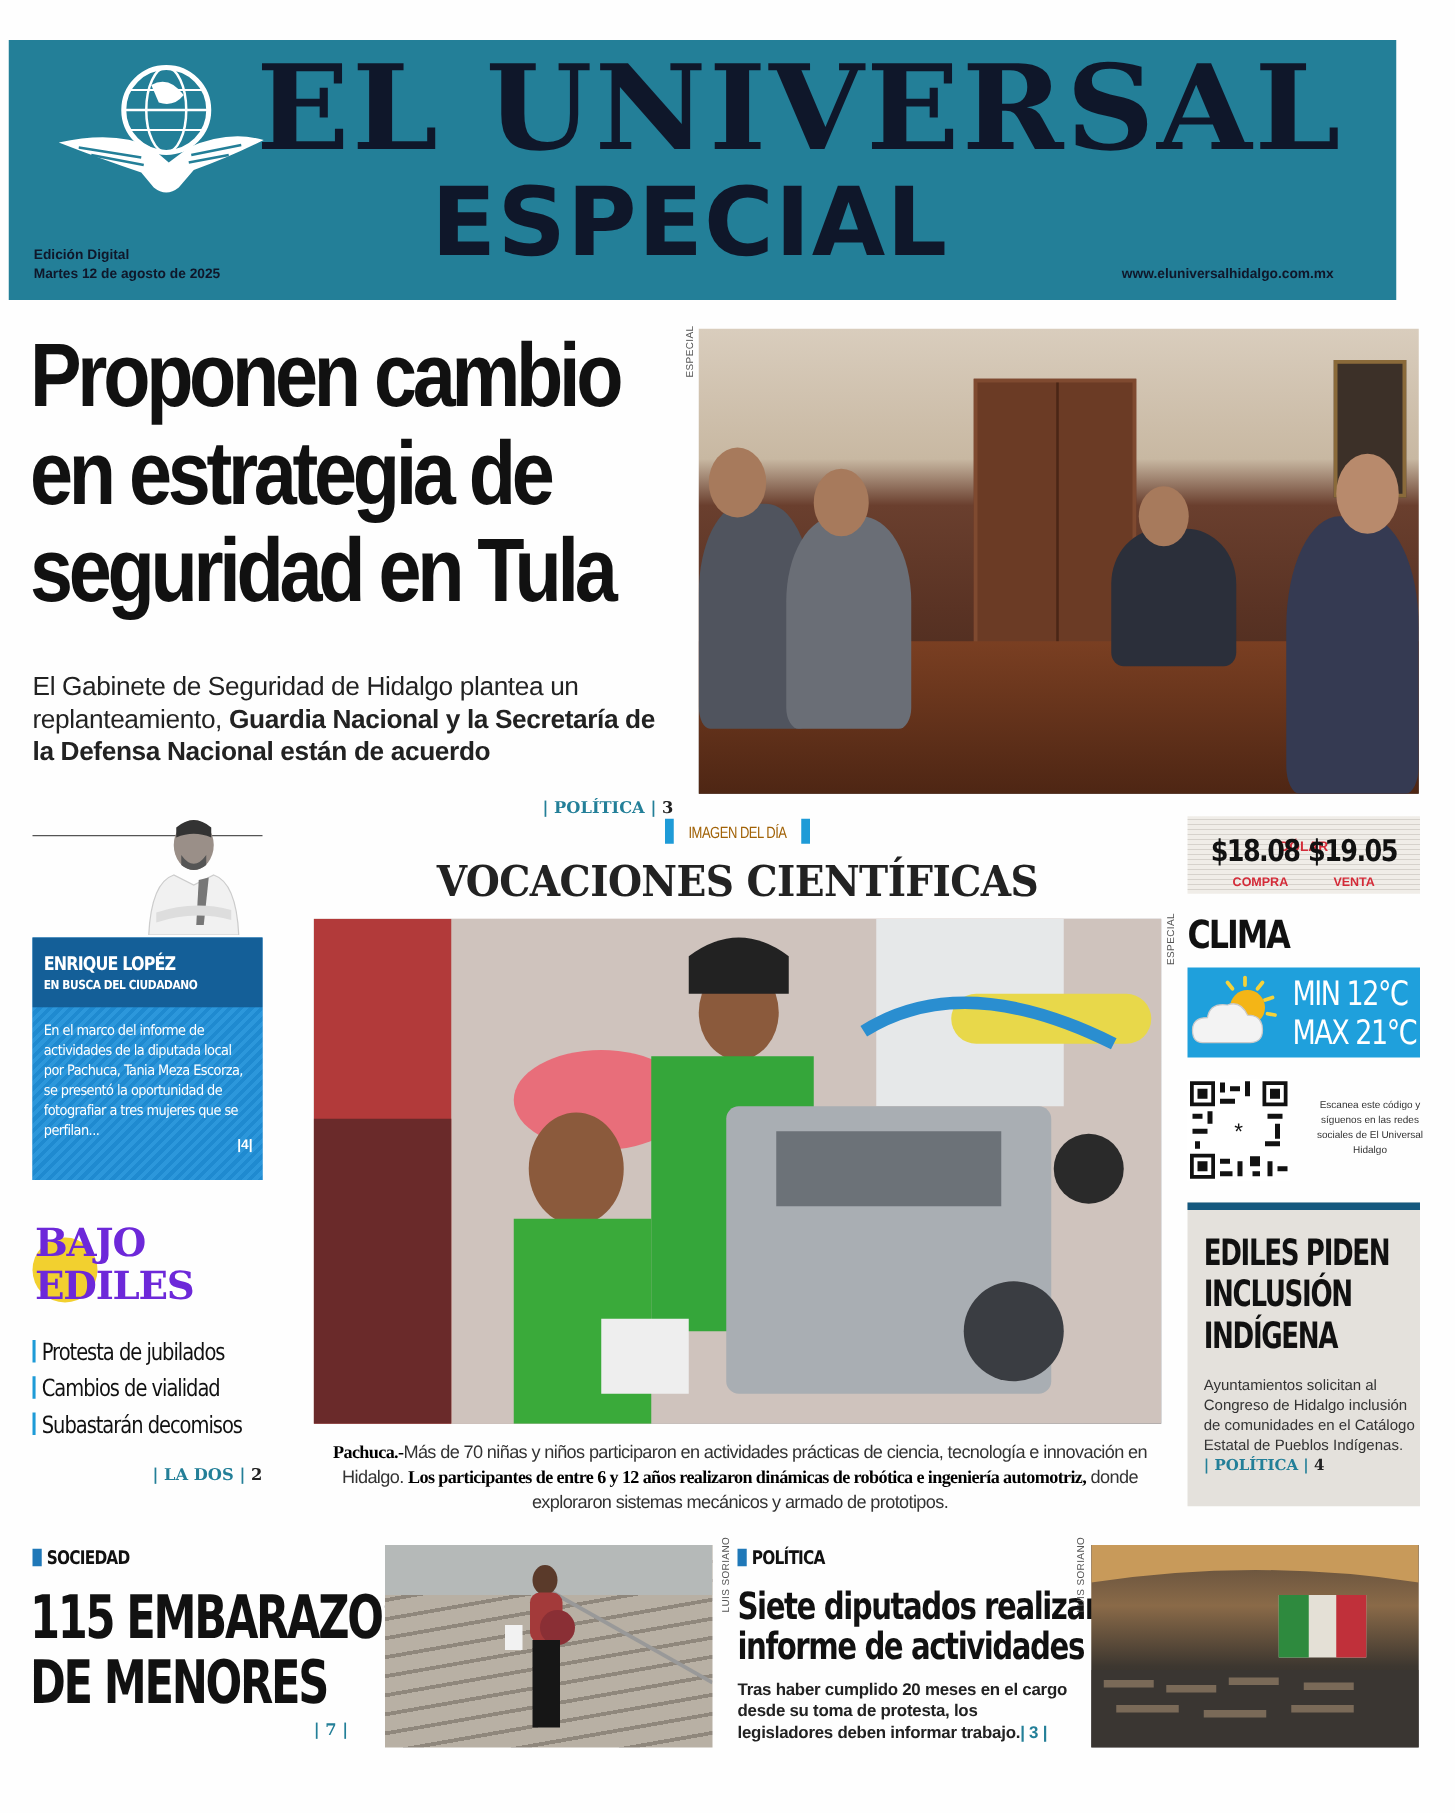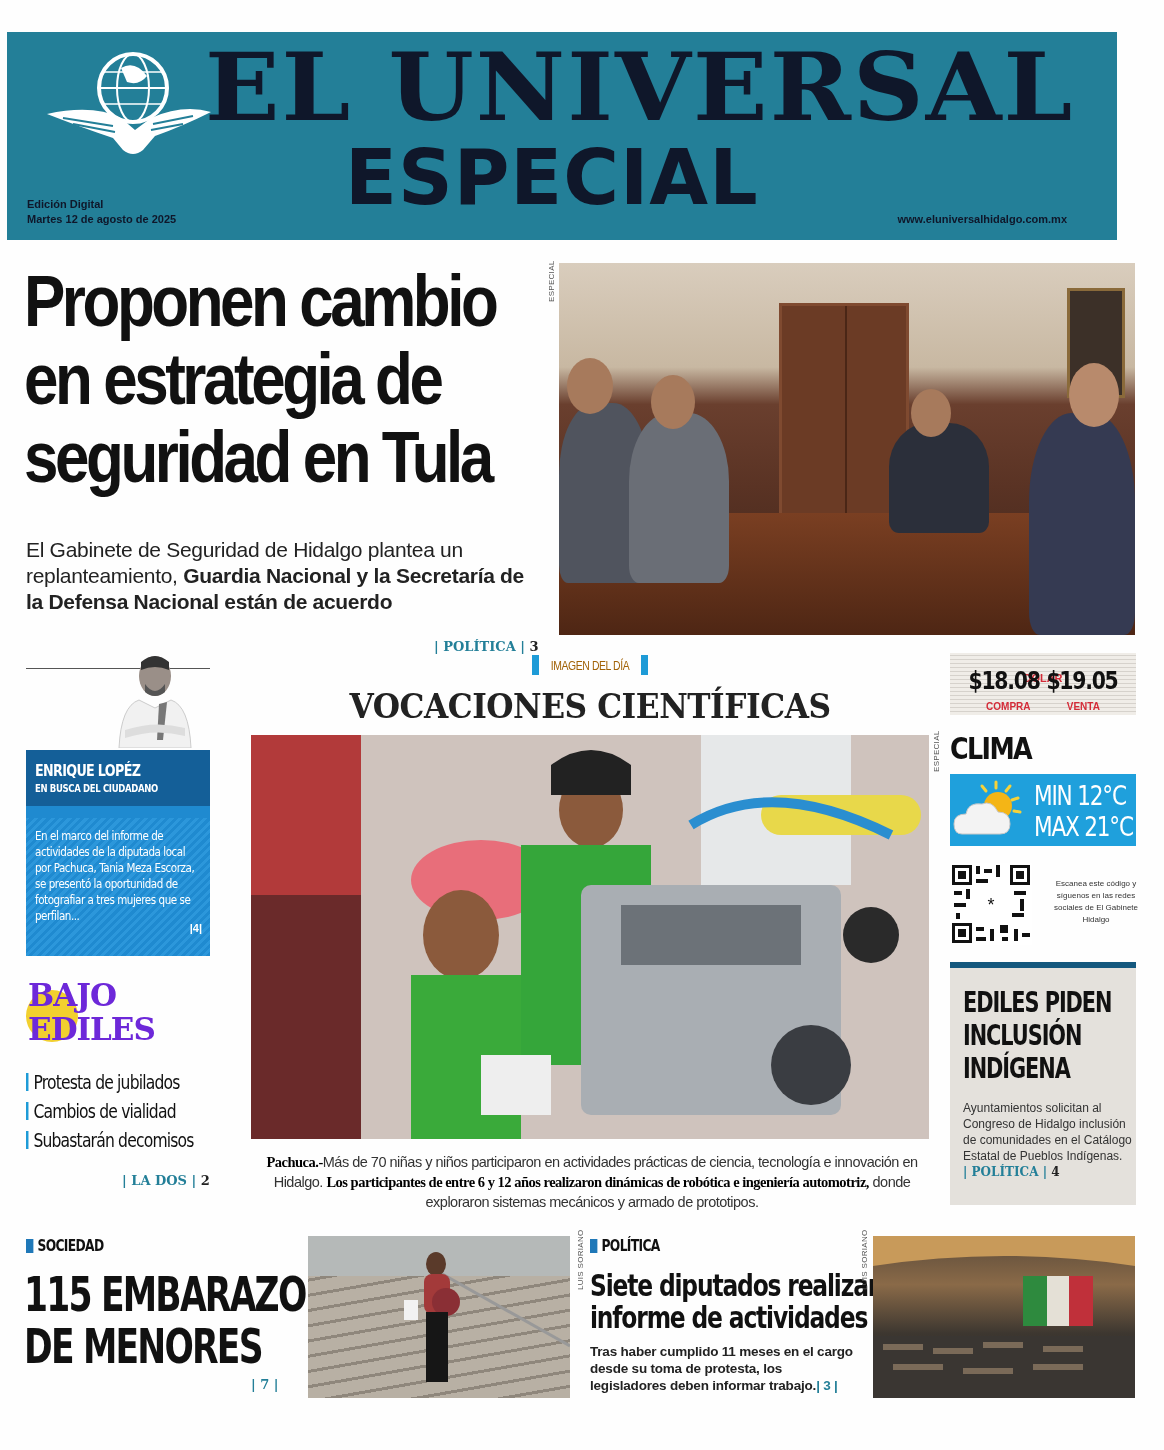--- a/index.html
+++ b/index.html
@@ -30,21 +30,21 @@
   .lead-photo .person { position: absolute; border-radius: 40% 40% 10% 10%; background: #4a4e58; }
   .lead-photo .head { position: absolute; border-radius: 50%; background: #a77a5c; }
 
   
   .columnist-rule { position: absolute; left: 26px; top: 668px; width: 184px; height: 1px; background: #555; }
   .columnist-photo { position: absolute; left: 115px; top: 648px; width: 78px; height: 100px; }
   .columnist-box { position: absolute; left: 26px; top: 750px; width: 184px; height: 194px; background: #1f8ad0; color: #fff; }
   .columnist-head { background: #145f98; padding: 12px 8px 4px 9px; height: 56px; }
   .columnist-name { font-family: "DejaVu Sans", sans-serif; font-weight: bold; font-size: 15px; letter-spacing: -0.8px; transform: scaleX(0.85); transform-origin: left; white-space: nowrap; }
   .columnist-column { font-family: "DejaVu Sans", sans-serif; font-weight: bold; font-size: 10px; letter-spacing: -0.4px; transform: scaleX(0.85); transform-origin: left; white-space: nowrap; margin-top: 3px; }
-  .columnist-body { padding: 10px 8px 0 9px; height: 138px; background: repeating-linear-gradient(-45deg, #1f8ad0 0 3px, #2c97db 3px 6px); margin-top: 12px; }
+  .columnist-body { padding: 10px 8px 0 9px; height: 138px; background: repeating-linear-gradient(-45deg, #1f8ad0 0 3px, #2c97db 3px 6px); }
   .columnist-text { font-family: "DejaVu Sans", sans-serif; font-size: 11.5px; line-height: 16px; letter-spacing: -0.5px; transform: scaleX(0.9); transform-origin: left top; width: 184px; }
   .columnist-page { text-align: right; font-weight: bold; font-size: 11px; margin-top: -2px; }
 
   
   .bajo-circle { position: absolute; left: 26px; top: 990px; width: 52px; height: 52px; border-radius: 50%; background: #f2d02f; }
   .bajo-title { position: absolute; left: 28px; top: 978px; font-family: "DejaVu Serif", serif; font-weight: bold; font-size: 31px; line-height: 34px; letter-spacing: -1px; color: #6d28d9; }
   .bajo-list { position: absolute; left: 26px; top: 1068px; list-style: none; }
   .bajo-list li { font-family: "DejaVu Sans", sans-serif; font-size: 19px; line-height: 29px; letter-spacing: -1px; transform: scaleX(0.82); transform-origin: left; white-space: nowrap; color: #111; }
   .bajo-list li .bar { display: inline-block; width: 3px; height: 18px; background: #1e9bd7; margin-right: 6px; vertical-align: -2px; }
   .bajo-ref { position: absolute; left: 122px; top: 1173px; }
@@ -255,21 +255,21 @@
     <rect x="26" y="64" width="8" height="4"></rect>
       <rect x="40" y="66" width="4" height="12"></rect>
       <rect x="50" y="62" width="8" height="8"></rect>
       <rect x="64" y="66" width="4" height="12"></rect>
       <rect x="72" y="70" width="8" height="4"></rect>
     <rect x="26" y="74" width="10" height="4"></rect>
       <rect x="52" y="74" width="6" height="4"></rect>
   </g>
   <text x="41" y="48" font-size="18" text-anchor="middle" fill="#111">*</text>
 </svg>
-<div class="qr-text">Escanea este código y síguenos en las redes sociales de El Gabinete Hidalgo</div>
+<div class="qr-text">Escanea este código y síguenos en las redes sociales de El Universal Hidalgo</div>
 
 <div class="ediles-box">
   <h3 class="ediles-head">
     <div>EDILES PIDEN</div>
     <div>INCLUSIÓN</div>
     <div>INDÍGENA</div>
   </h3>
   <div class="ediles-body">
     <span>Ayuntamientos solicitan al Congreso de Hidalgo inclusión de comunidades en el Catálogo Estatal de Pueblos Indígenas.</span>
     <div class="section-ref">| <span>POLÍTICA</span> | <span class="num">4</span></div>
@@ -294,21 +294,21 @@
   </svg>
 </div>
 <div class="photo-credit" style="left:576px; top:1290px;">LUIS SORIANO</div>
 
 <div class="kicker pol-kicker"><span class="sq"></span><span>POLÍTICA</span></div>
 <h3 class="pol-headline">
   <div>Siete diputados realizaron</div>
   <div>informe de actividades</div>
 </h3>
 <p class="pol-body">
-  <span>Tras haber cumplido 11 meses en el cargo desde su toma de protesta, los legisladores deben informar trabajo.</span><span class="pg">| 3 |</span>
+  <span>Tras haber cumplido 20 meses en el cargo desde su toma de protesta, los legisladores deben informar trabajo.</span><span class="pg">| 3 |</span>
 </p>
 <div class="photo-credit" style="left:860px; top:1290px;">LUIS SORIANO</div>
 <div class="pol-photo">
   <svg width="262" height="162" viewBox="0 0 262 162">
     <path d="M0 0 L262 0 L262 30 Q131 10 0 30 Z" fill="#c89a5a"></path>
     <rect x="150" y="40" width="70" height="50" fill="#e4e0d6"></rect>
     <rect x="150" y="40" width="24" height="50" fill="#2e8a3e"></rect>
     <rect x="196" y="40" width="24" height="50" fill="#c0303a"></rect>
     <rect x="0" y="100" width="262" height="62" fill="#3a3632"></rect>
     <g fill="#7a6a58">

